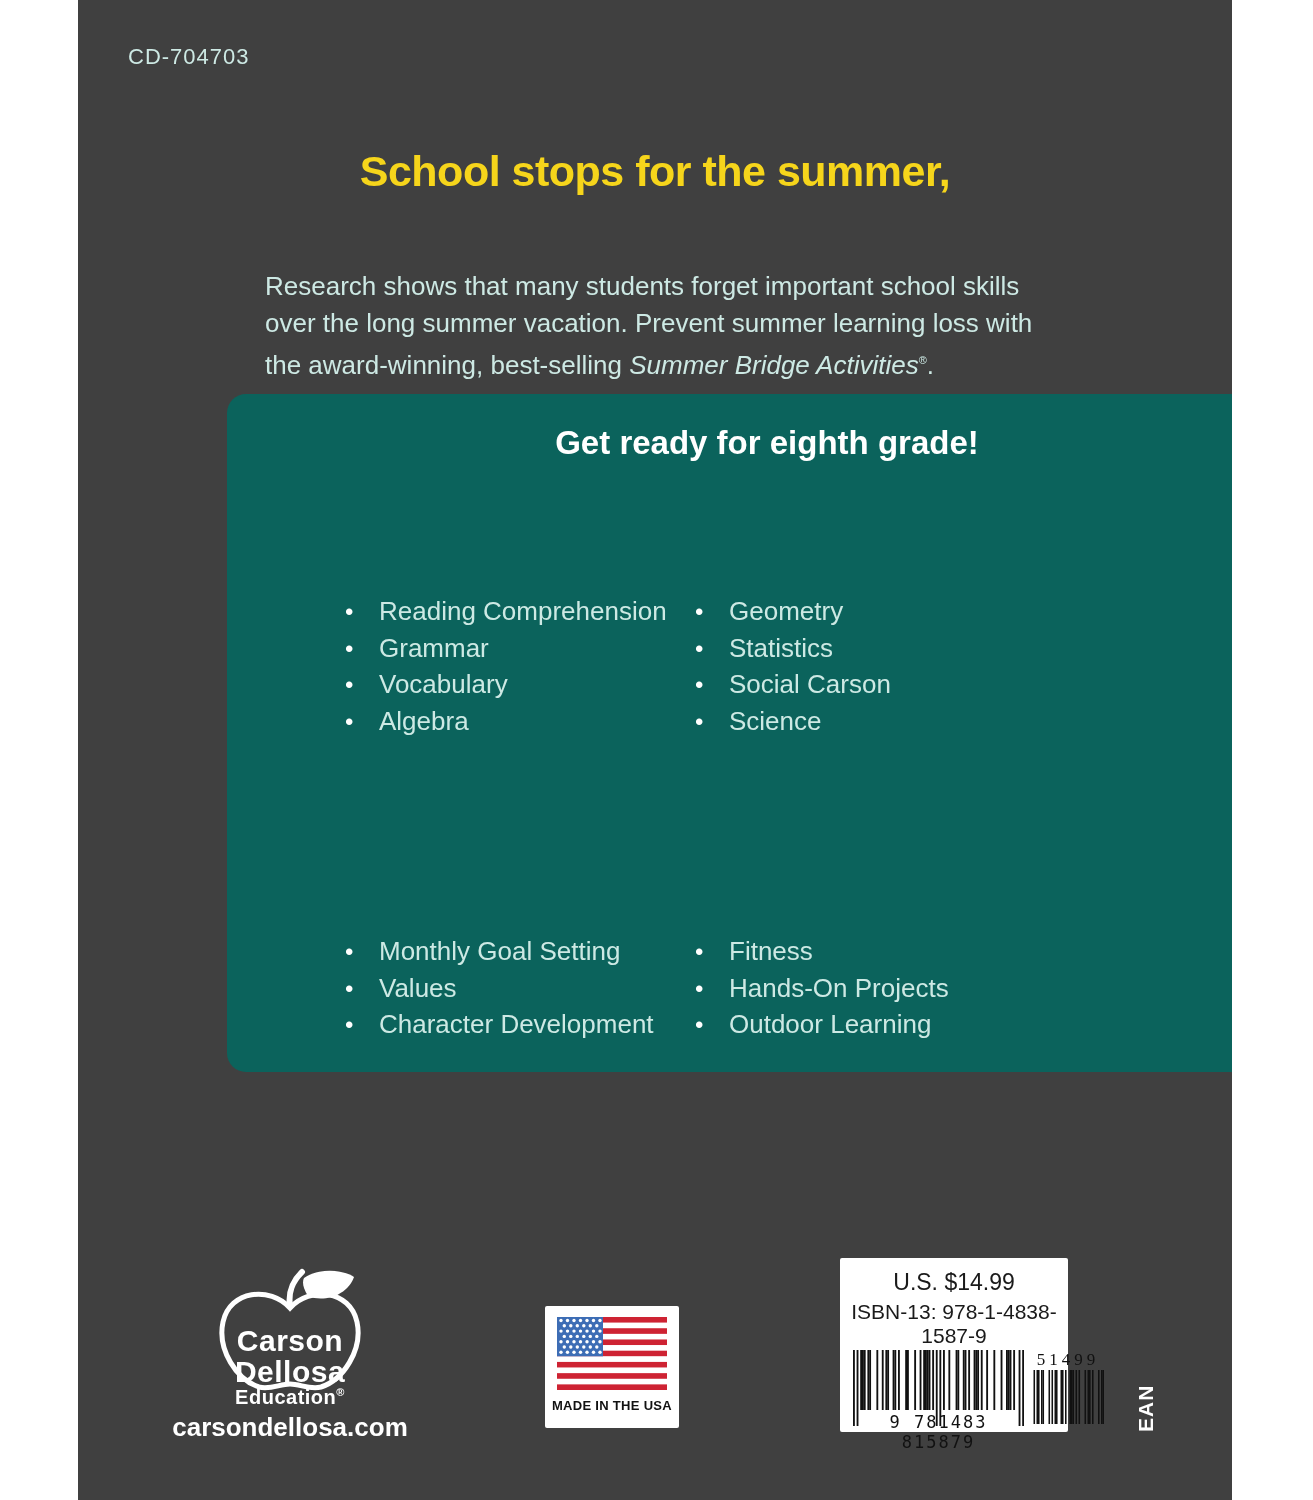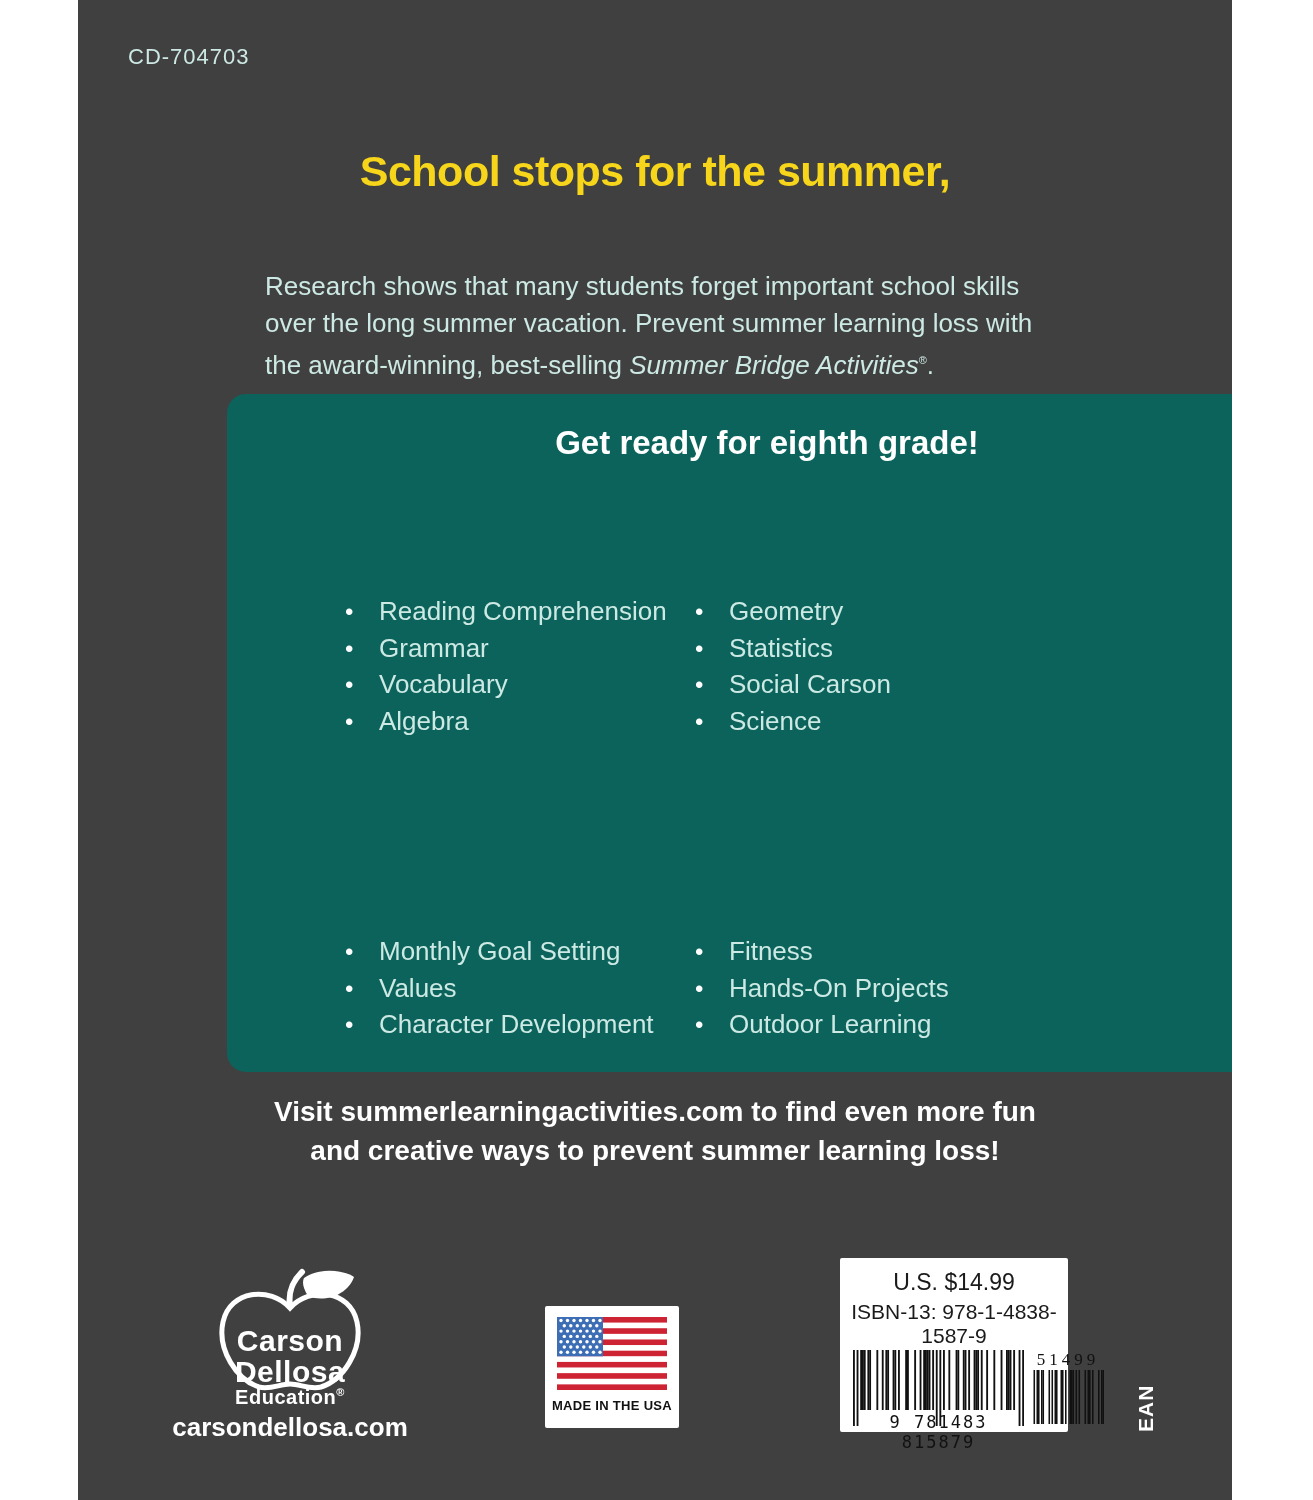--- a/index.html
+++ b/index.html
@@ -168,24 +168,20 @@
           <span class="bullet">•</span>
           <span>Hands-On Projects</span>
         </div>
         <div class="bullet-item">
           <span class="bullet">•</span>
           <span>Outdoor Learning</span>
         </div>
       </div>
   </div>
 
-  <div class="cta">
-    <div>Visit summerlearningactivities.com to find even more fun</div>
-    <div>and creative ways to prevent summer learning loss!</div>
-  </div>
 
   <div class="logo">
     <svg width="172" height="130" viewBox="0 0 172 130">
       <path d="M86 40 C 66 18, 26 22, 19 54 C 13 82, 33 112, 55 119 C 66 122, 76 116, 86 116 C 96 116, 106 122, 117 119 C 139 112, 159 82, 153 54 C 146 22, 106 18, 86 40 Z" fill="none" stroke="#ffffff" stroke-width="5"></path>
       <path d="M86 38 C 84 24, 88 14, 98 4" fill="none" stroke="#ffffff" stroke-width="6" stroke-linecap="round"></path>
       <path d="M100 10 C 114 0, 138 1, 150 9 C 144 27, 120 35, 104 28 C 99 20, 98 14, 100 10 Z" fill="#ffffff"></path>
     </svg>
     <div class="l1">Carson</div>
     <div class="l2">Dellosa</div>
     <div class="l3"><span>Education</span><span class="reg">®</span></div>

